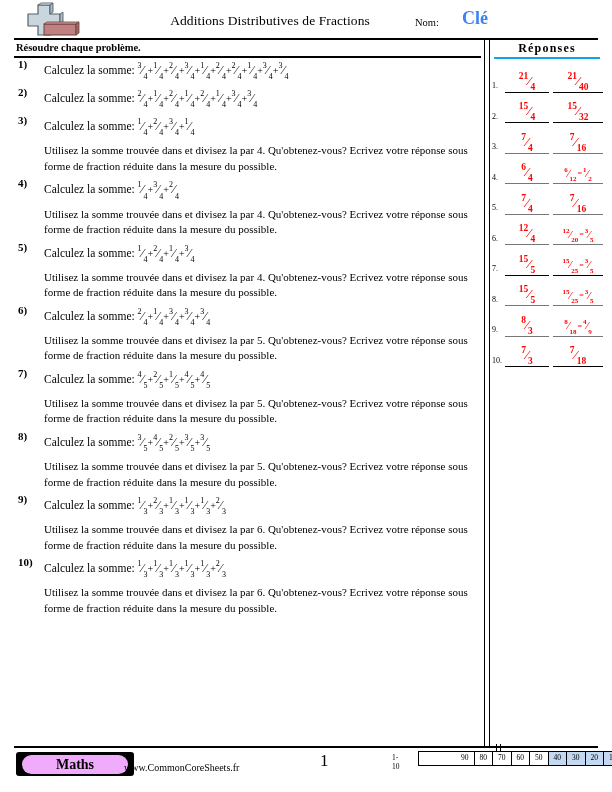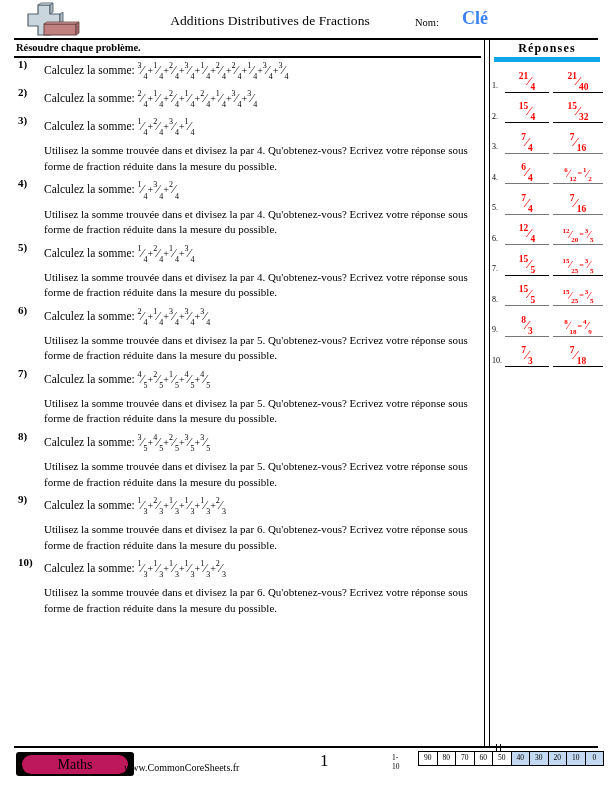--- a/index.html
+++ b/index.html
@@ -27,21 +27,21 @@
   }
   .hr-top{position:absolute;left:14px;top:38px;width:584px;height:2px;background:#000;}
 
   
   .instruction{
     position:absolute;left:16px;top:42px;font-size:10.5px;font-weight:bold;
   }
   .answers-head{
     position:absolute;left:494px;top:41px;width:106px;text-align:center;
     font-size:12px;font-weight:bold;letter-spacing:1.2px;
-    border-bottom:5px solid #0ea5e9;padding-bottom:1px;
+    border-bottom:2px solid #0ea5e9;padding-bottom:1px;
   }
   .hr-sub{position:absolute;left:14px;top:56px;width:467px;height:1.6px;background:#000;}
 
   
   .vrule{position:absolute;left:484px;top:40px;width:1.4px;height:706px;background:#000;}
   .vrule2{position:absolute;left:488.5px;top:40px;width:1.4px;height:706px;background:#000;}
 
   
   .problems{position:absolute;left:0;top:58px;width:480px;}
   .prob{position:relative;margin-bottom:3px;}
@@ -87,33 +87,33 @@
 
   
   .footer{position:absolute;left:0;top:746px;width:612px;height:46px;}
   .hr-bot{position:absolute;left:14px;top:0px;width:584px;height:2.2px;background:#000;}
   .brand{
     position:absolute;left:16px;top:6px;width:118px;height:24px;
     background:#000;border-radius:3px;
   }
   .brand-inner{
     position:absolute;left:6px;top:2.5px;width:106px;height:19px;
-    background:#be185d;border-radius:11px;
-    font-size:14px;font-weight:normal;text-align:center;line-height:19px;
+    background:#f0abfc;border-radius:11px;
+    font-size:14px;font-weight:bold;text-align:center;line-height:19px;
   }
   .url{position:absolute;left:124px;top:16px;font-size:10px;}
   .pageno{position:absolute;left:320px;top:5px;font-size:17px;}
   .scale{position:absolute;left:392px;top:5px;height:13px;}
   .scale-label{position:absolute;left:0px;top:2px;font-size:7.5px;}
   .scale-cells{position:absolute;left:26px;top:0px;display:flex;}
   .sc{
     width:17.5px;height:12.5px;border:0.8px solid #000;border-left:none;
     font-size:7.5px;text-align:center;line-height:12.5px;background:#fff;
   }
-  .sc:first-child{border-left:0.8px solid #000;}
+  .sc:first-child{border-left:0.8px solid #000;padding-left:37px;}
   .sc.hl{background:#c3d9f2;}
   .tick{position:absolute;left:104px;top:-7px;width:1.2px;height:7px;background:#000;}
   .tick2{position:absolute;left:108px;top:-7px;width:1.2px;height:7px;background:#000;}
 </style>
 </head>
 <body>
 
 <div class="page">
 
   <div class="header">

